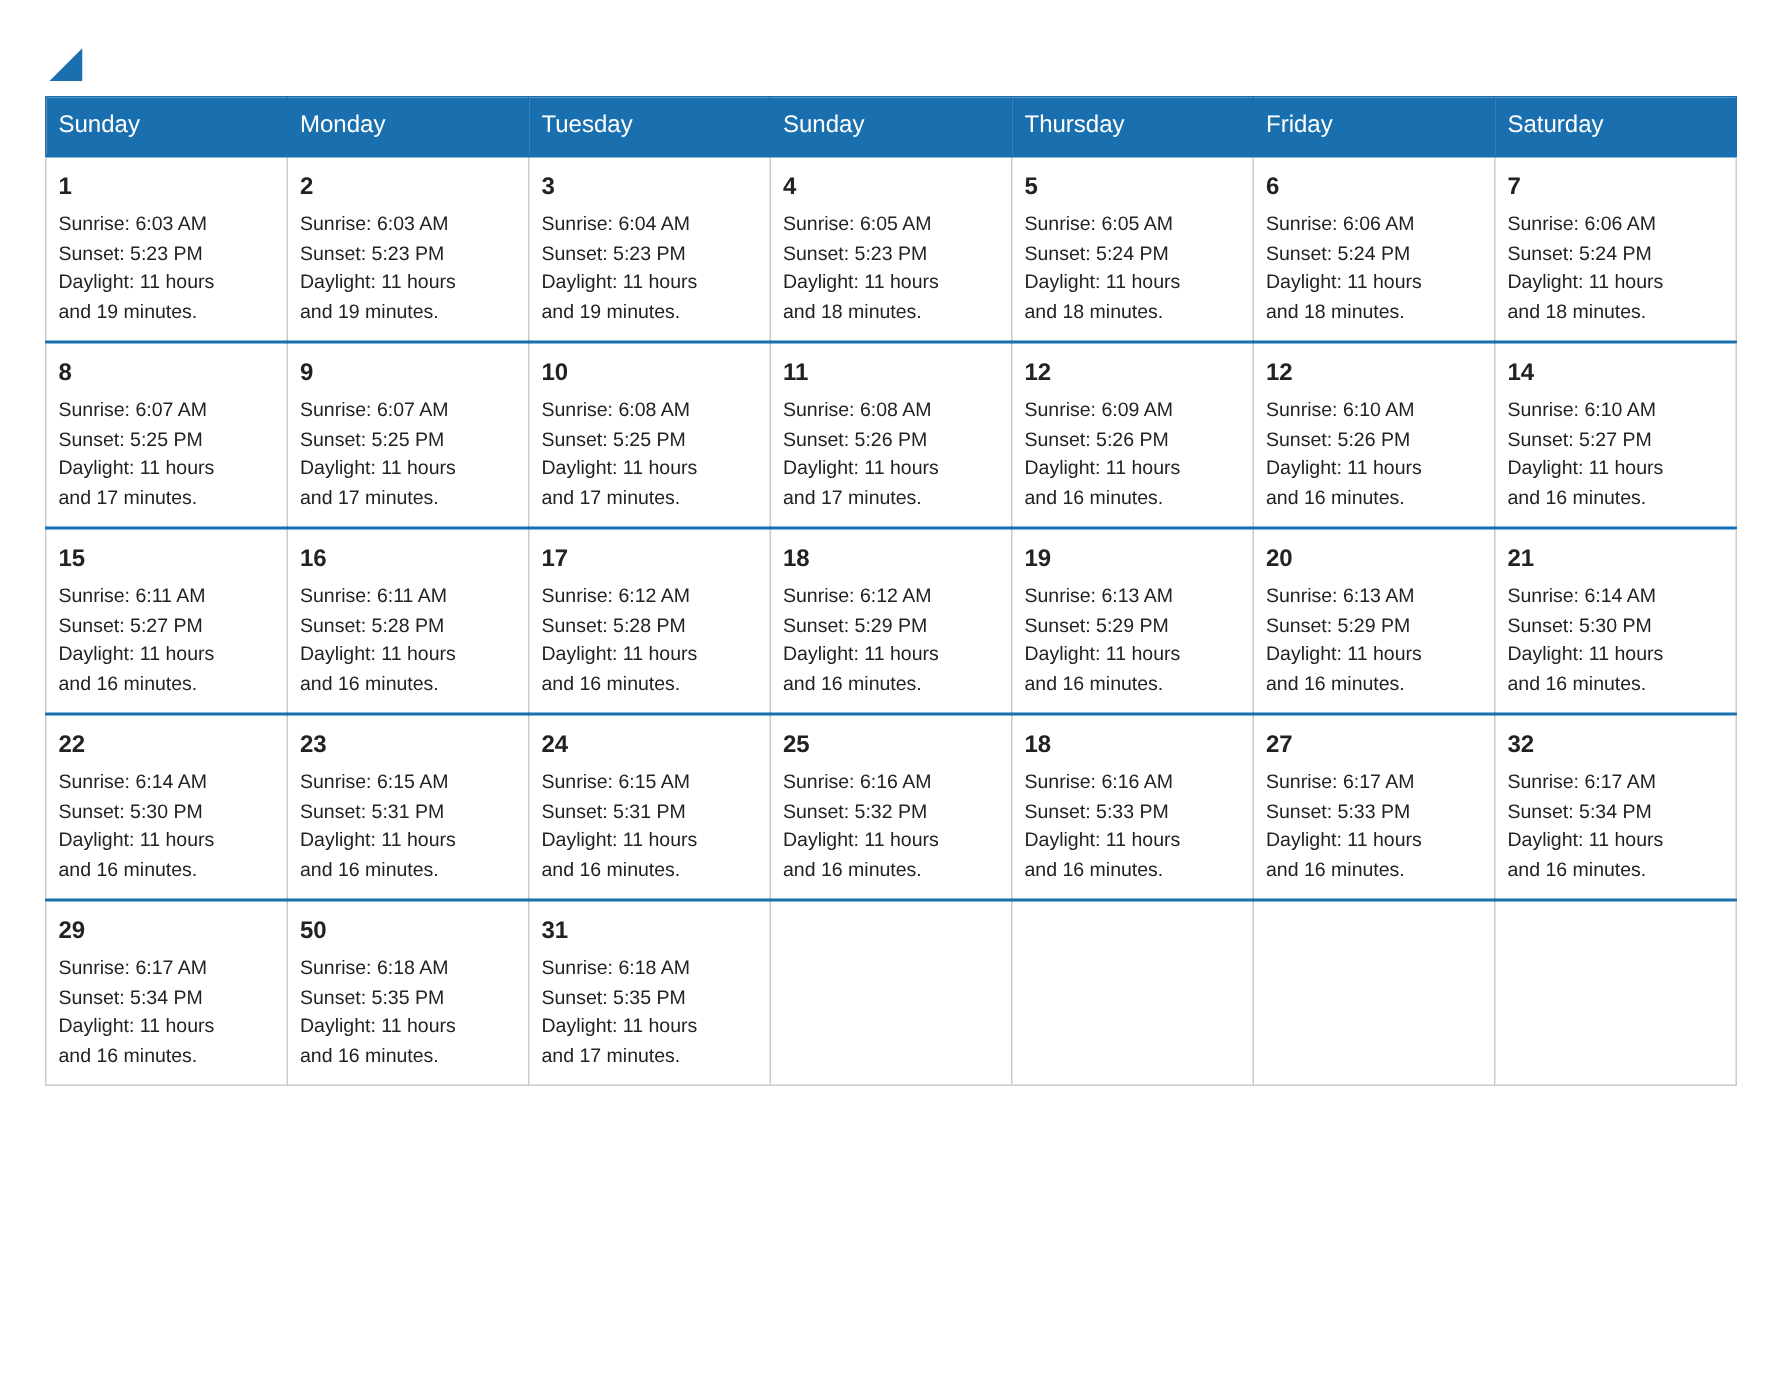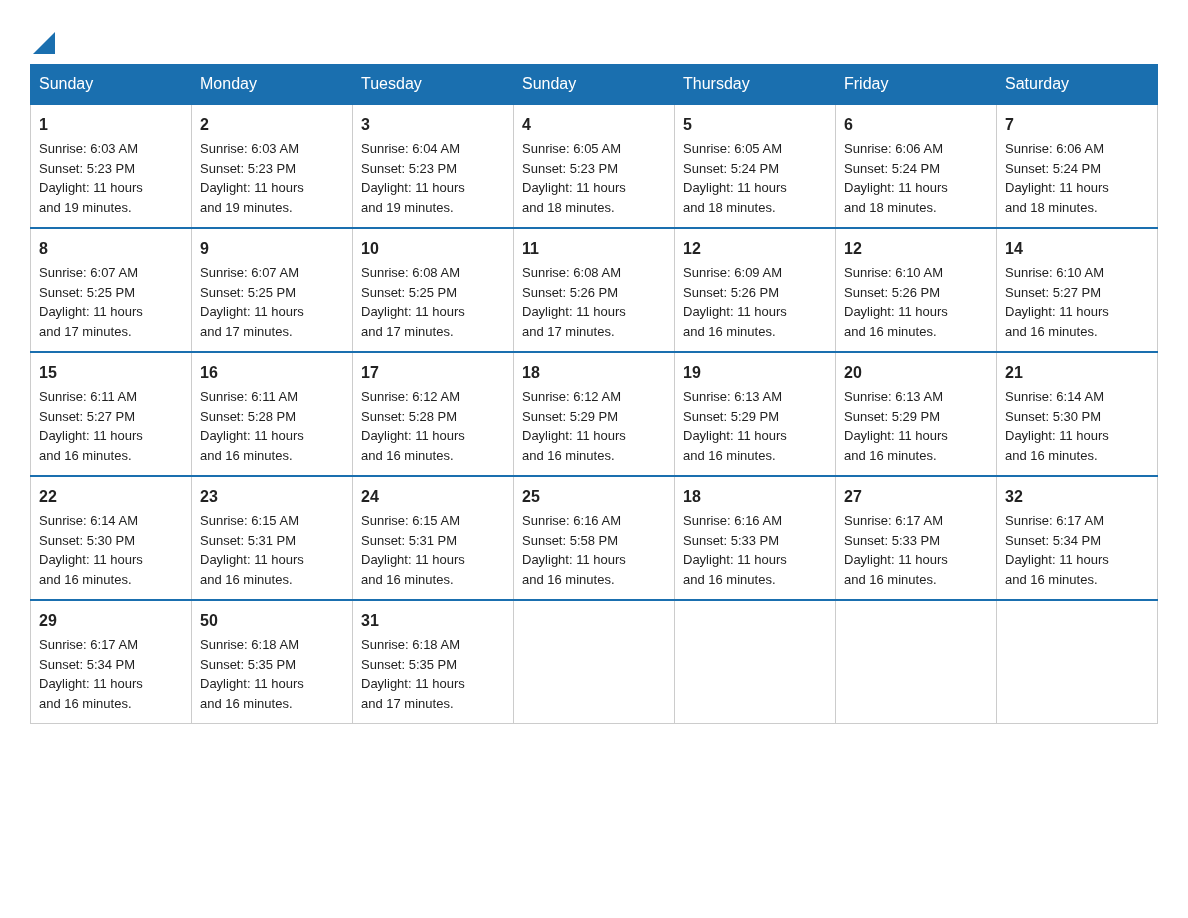--- a/index.html
+++ b/index.html
@@ -289,21 +289,21 @@
         <td>
         <span class="day-num">24</span>
         <span>Sunrise: 6:15 AM</span><br>
         <span>Sunset: 5:31 PM</span><br>
         <span>Daylight: 11 hours</span><br>
         <span>and 16 minutes.</span>
       </td>
         <td>
         <span class="day-num">25</span>
         <span>Sunrise: 6:16 AM</span><br>
-        <span>Sunset: 5:58 PM</span><br>
+        <span>Sunset: 5:32 PM</span><br>
         <span>Daylight: 11 hours</span><br>
         <span>and 16 minutes.</span>
       </td>
         <td>
         <span class="day-num">18</span>
         <span>Sunrise: 6:16 AM</span><br>
         <span>Sunset: 5:33 PM</span><br>
         <span>Daylight: 11 hours</span><br>
         <span>and 16 minutes.</span>
       </td>

